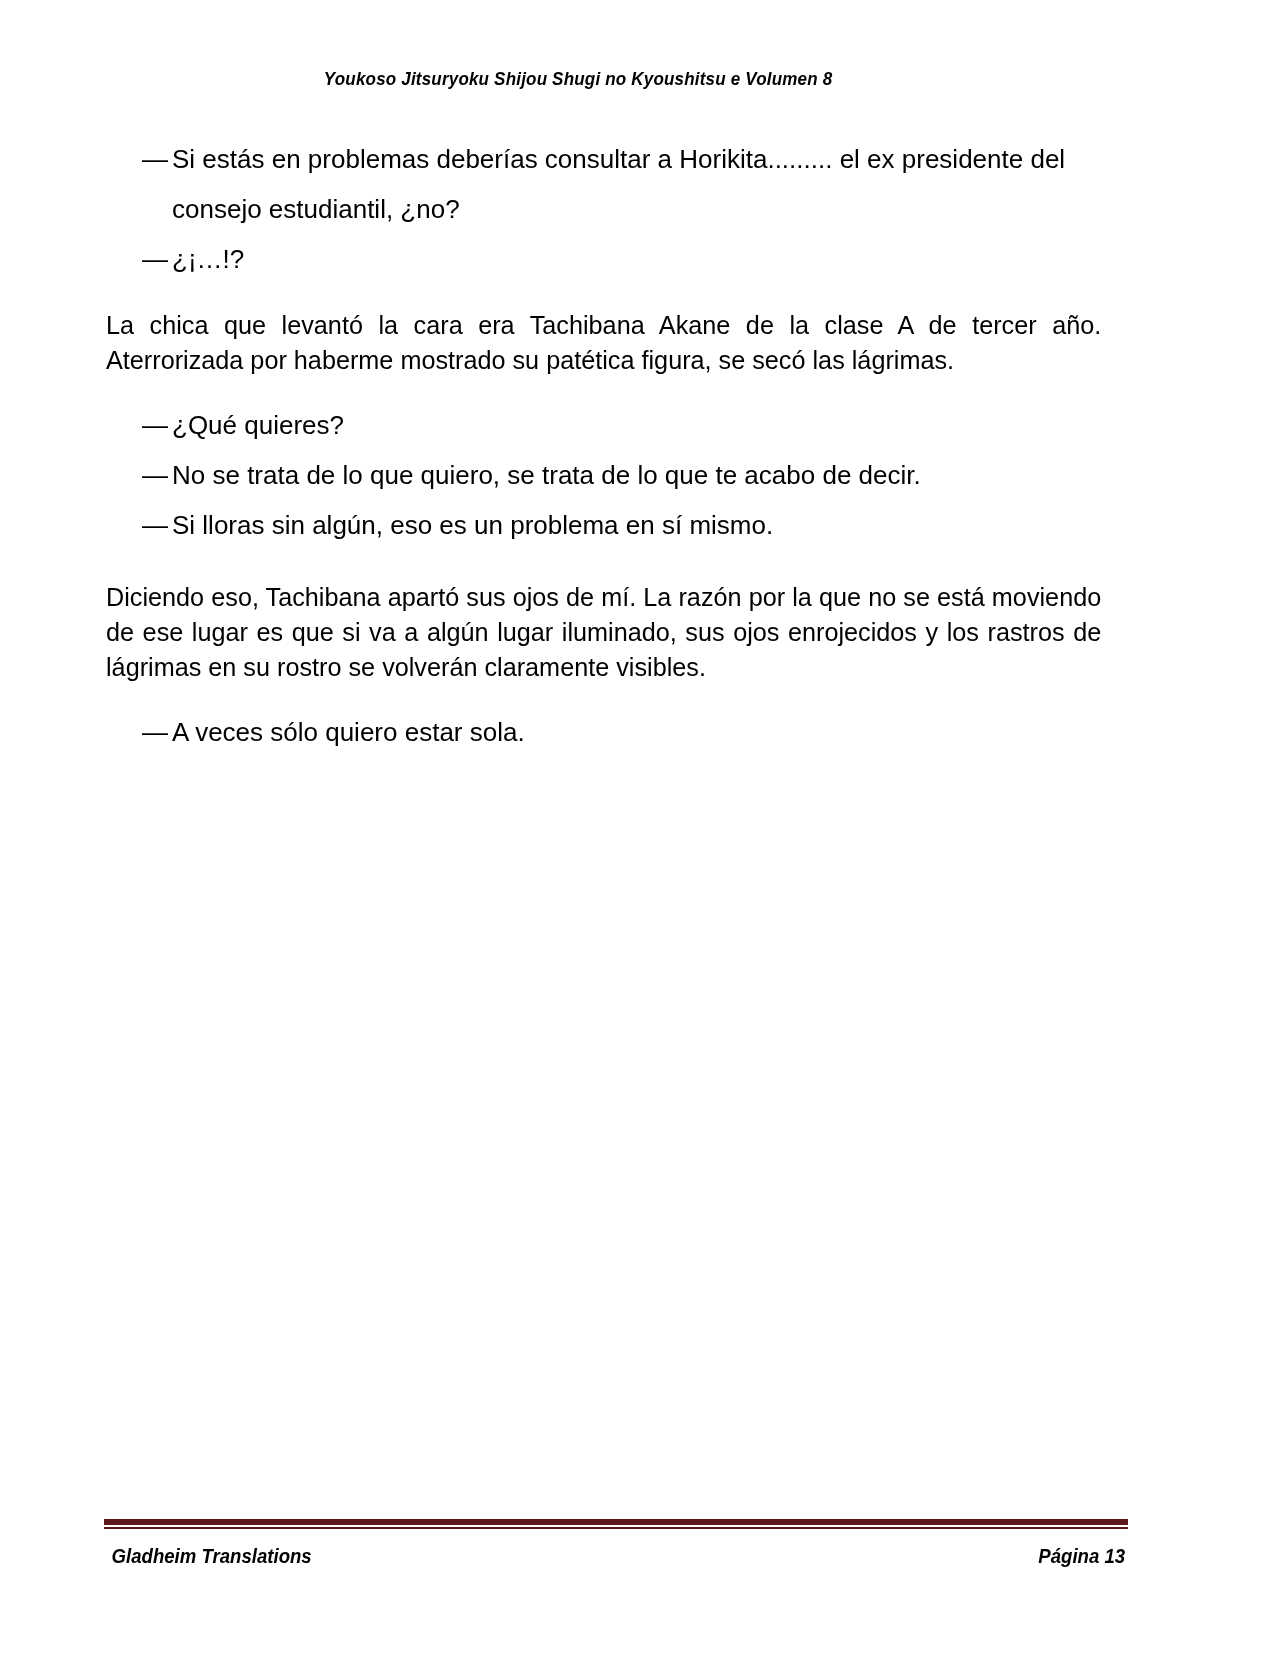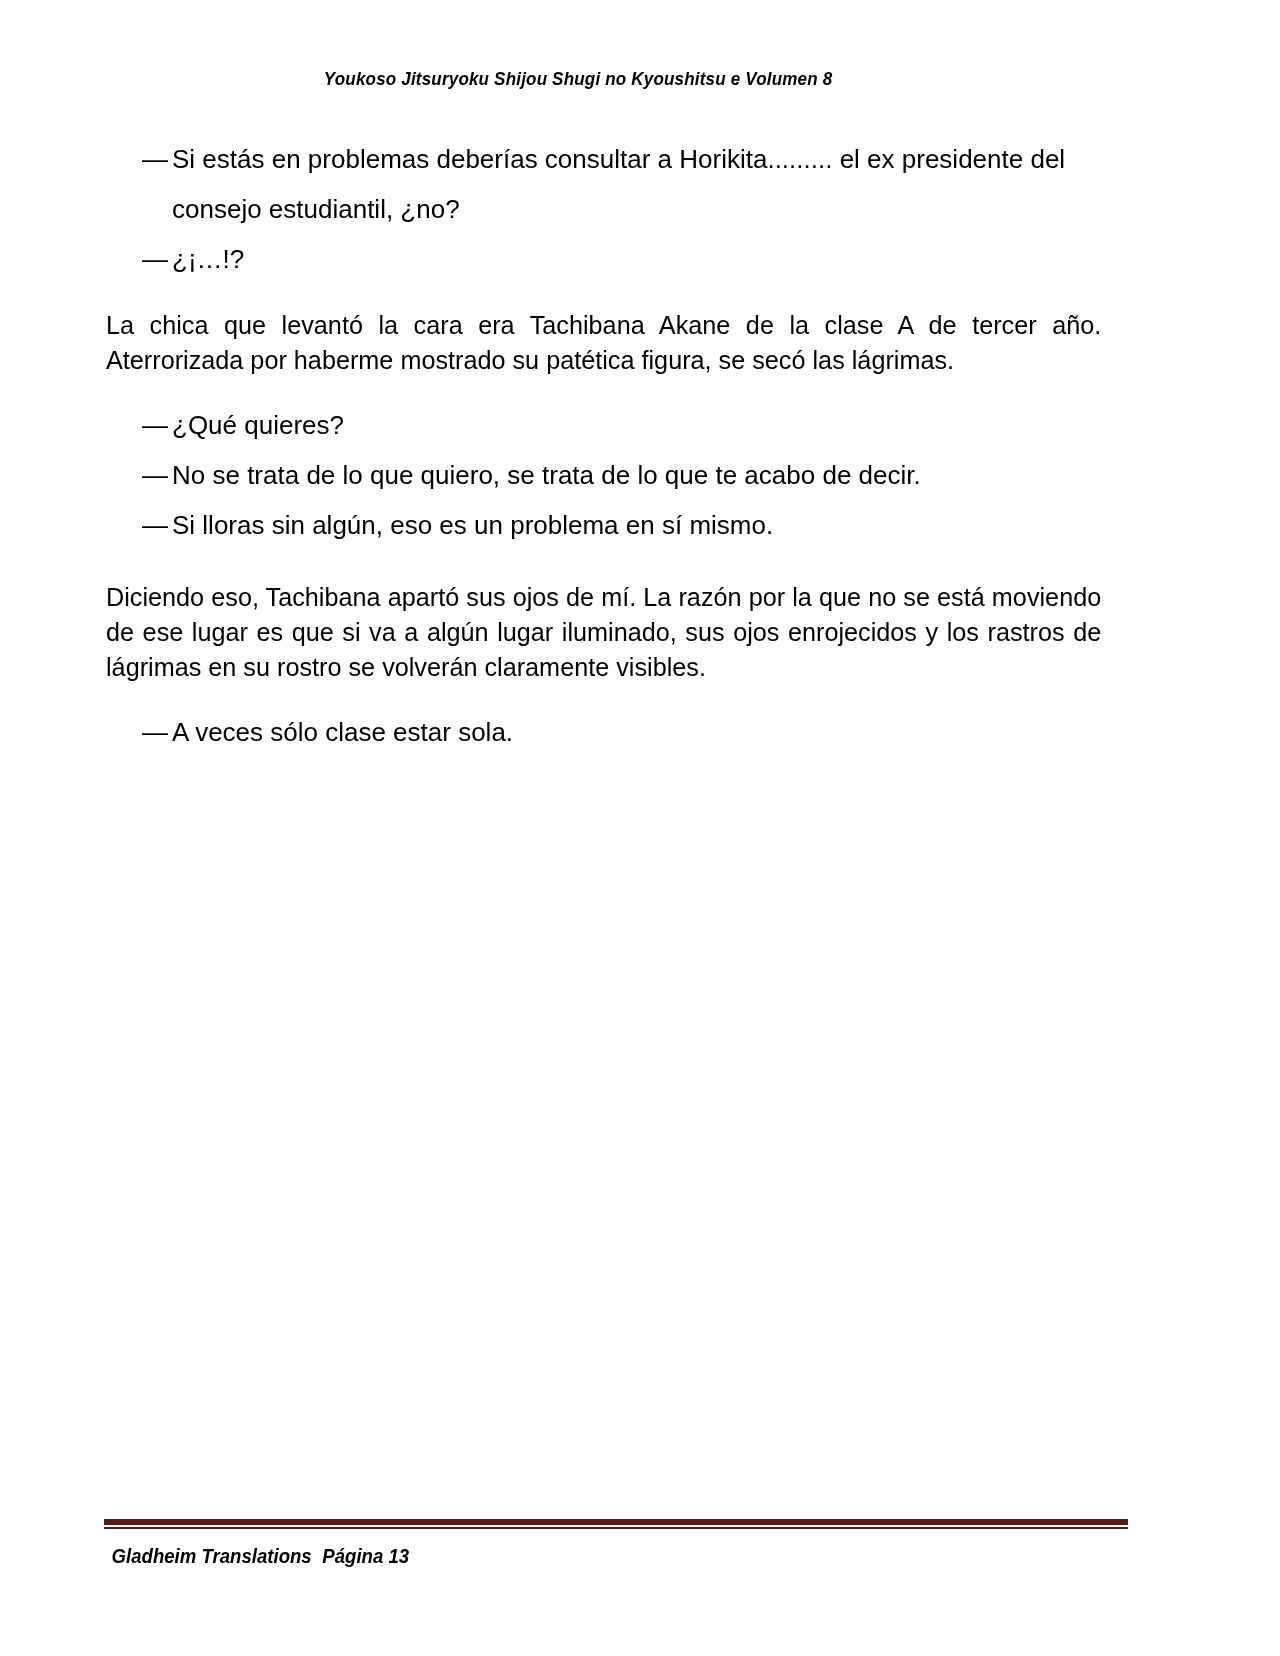--- a/index.html
+++ b/index.html
@@ -114,20 +114,21 @@
     background: #ffffff;
     width: 100%;
   }
   .footer-rule-thin {
     height: 2px;
     background: #5d1a1a;
     width: 100%;
   }
   .footer-row {
     display: flex;
+    justify-content: space-between;
     align-items: baseline;
     margin-top: 16px;
   }
   .footer-left, .footer-right {
     font-family: "Liberation Sans Narrow", "Liberation Sans", sans-serif;
     font-weight: bold;
     font-style: italic;
     font-size: 20px;
     color: #000000;
     white-space: nowrap;
@@ -164,21 +165,21 @@
       <li class="dialogue-line"><span class="dash">—</span><span class="dtext">Si lloras sin algún, eso es un problema en sí mismo.</span></li>
     </ul>
 
     <div class="gap-lg"></div>
 
     <p class="para last-line-natural">Diciendo eso, Tachibana apartó sus ojos de mí. La razón por la que no se está moviendo de ese lugar es que si va a algún lugar iluminado, sus ojos enrojecidos y los rastros de lágrimas en su rostro se volverán claramente visibles.</p>
 
     <div class="gap-sm"></div>
 
     <ul class="dialogue-block">
-      <li class="dialogue-line"><span class="dash">—</span><span class="dtext">A veces sólo clase estar sola.</span></li>
+      <li class="dialogue-line"><span class="dash">—</span><span class="dtext">A veces sólo quiero estar sola.</span></li>
     </ul>
 
   </div>
 
   <div class="footer">
     <div class="footer-rule-thick" style="background: rgb(93, 26, 26);"></div>
     <div class="footer-rule-gap"></div>
     <div class="footer-rule-thin" style="background: rgb(93, 26, 26);"></div>
     <div class="footer-row">
       <div class="footer-left">Gladheim Translations</div>

